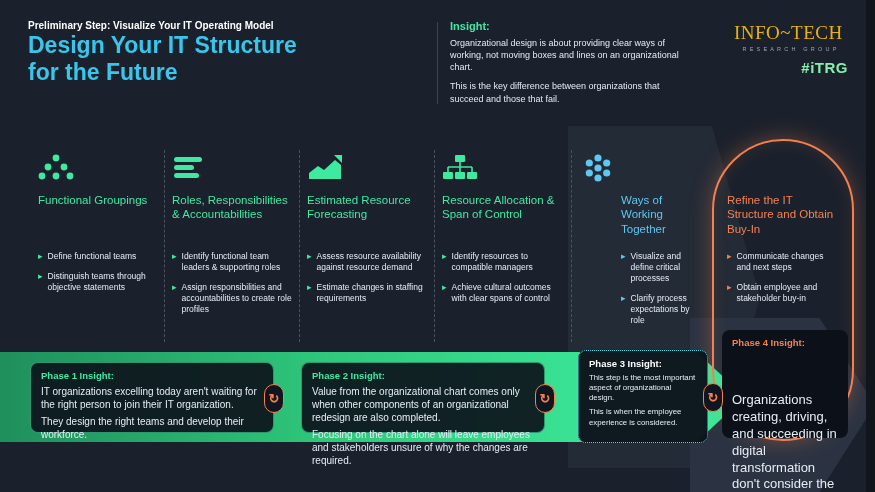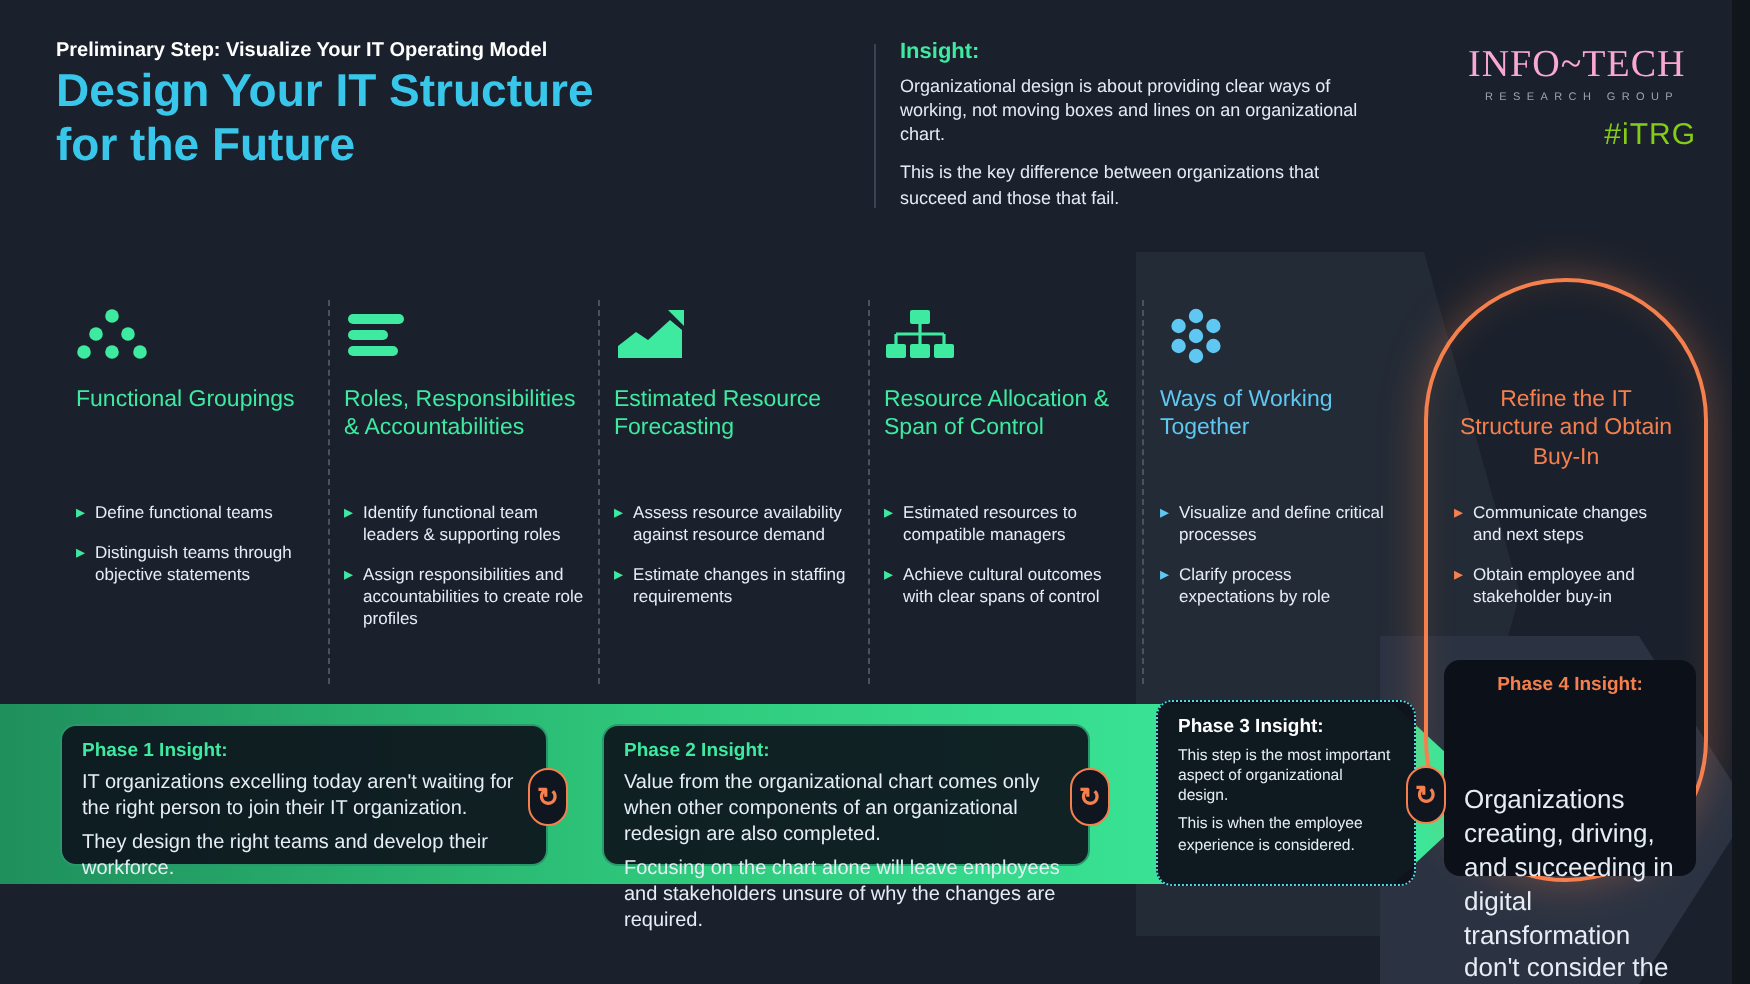--- a/index.html
+++ b/index.html
@@ -19,33 +19,33 @@
 
   
   .kicker{position:absolute;left:28px;top:20px;font-size:10px;font-weight:bold;color:#ffffff;z-index:3;}
   .title{position:absolute;left:28px;top:32px;font-size:23px;font-weight:bold;color:#38c7ea;line-height:1.16;z-index:3;}
   .subtitle{position:absolute;left:28px;top:90px;width:308px;font-size:11.5px;line-height:1.35;color:#f2f6fa;margin:0;z-index:3;}
   .insight-divider{position:absolute;left:437px;top:22px;height:82px;border-left:1px solid #3a434f;z-index:3;}
   .insight{position:absolute;left:450px;top:20px;width:234px;z-index:3;}
   .insight-label{font-size:11px;font-weight:bold;color:#3ee9a0;margin-bottom:5px;}
   .insight p{font-size:9px;line-height:1.35;color:#e4ebf3;margin:0 0 7px;}
   .brand{position:absolute;right:18px;top:22px;width:114px;z-index:3;}
-  .logo-main{font-family:"Liberation Serif",serif;font-size:19px;color:#f9a8d4;letter-spacing:.5px;white-space:nowrap;}
+  .logo-main{font-family:"Liberation Serif",serif;font-size:19px;color:#eab308;letter-spacing:.5px;white-space:nowrap;}
   .logo-sub{font-size:5.5px;letter-spacing:3.2px;color:#9aa5b1;margin-top:2px;text-align:center;}
-  .logo-itrg{font-size:15px;font-weight:normal;color:#84cc16;text-align:right;margin-top:7px;letter-spacing:.5px;}
+  .logo-itrg{font-size:15px;font-weight:bold;color:#86efac;text-align:right;margin-top:7px;letter-spacing:.5px;}
 
   
   .vsep{position:absolute;top:150px;height:192px;border-left:1px dashed #49525f;z-index:3;}
   .col{position:absolute;top:153px;z-index:3;}
   .icon-wrap{height:40px;}
   .col-title{margin:0;height:58px;font-size:11.5px;line-height:1.25;font-weight:normal;}
   .bullets{list-style:none;margin:0;padding:0;}
   .bullets li{display:flex;gap:5px;margin-bottom:9px;font-size:8.5px;line-height:1.3;color:#e6edf5;}
   .mark{font-size:9px;line-height:1.2;flex:0 0 auto;}
-  .t-green{color:#3ee9a0;} .t-blue{color:#5ec7f2;} .t-orange{color:#f5804e;text-align:center;} .t-white{color:#ffffff;}
+  .t-green{color:#3ee9a0;} .t-blue{color:#5ec7f2;margin-left:41px;} .t-orange{color:#f5804e;} .t-white{color:#ffffff;}
 
   
   .capsule{position:absolute;left:712px;top:139px;width:142px;height:302px;border:2px solid #f5804e;
            border-radius:72px;z-index:4;
            box-shadow:0 0 22px rgba(245,128,78,.35), inset 0 0 16px rgba(245,128,78,.12);}
 
   
   .phase{position:absolute;z-index:5;background:rgba(13,19,28,.93);border-radius:8px;padding:7px 10px;}
   .phase p{margin:0 0 4px;font-size:10px;line-height:1.3;color:#e6edf5;}
   .phase-label{font-size:9.5px;font-weight:bold;margin-bottom:4px;}
@@ -164,21 +164,21 @@
         <rect x="13" y="2" width="10" height="7" rx="1" fill="#3ee9a0"></rect>
         <rect x="1" y="19" width="10" height="7" rx="1" fill="#3ee9a0"></rect>
         <rect x="13" y="19" width="10" height="7" rx="1" fill="#3ee9a0"></rect>
         <rect x="25" y="19" width="10" height="7" rx="1" fill="#3ee9a0"></rect>
       </svg>
     </div>
     <h3 class="col-title t-green">Resource Allocation &amp; Span of Control</h3>
     <ul class="bullets">
       <li>
           <span class="mark t-green">▸</span>
-          <span>Estimated resources to compatible managers</span>
+          <span>Identify resources to compatible managers</span>
         </li>
       <li>
           <span class="mark t-green">▸</span>
           <span>Achieve cultural outcomes with clear spans of control</span>
         </li>
     </ul>
   </div>
 
   <div class="col" style="left:580px;width:112px">
     <div class="icon-wrap">

